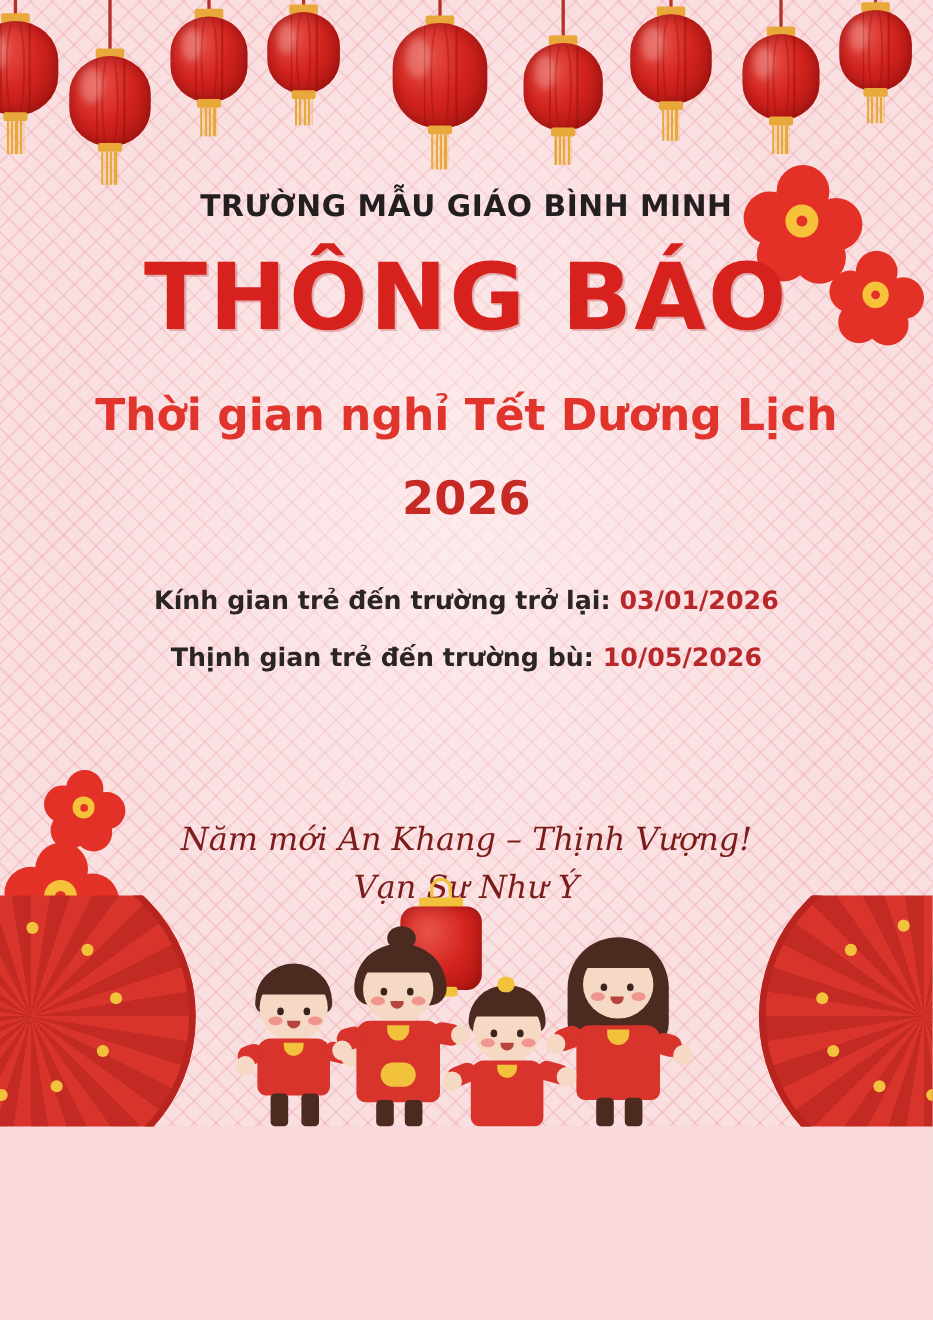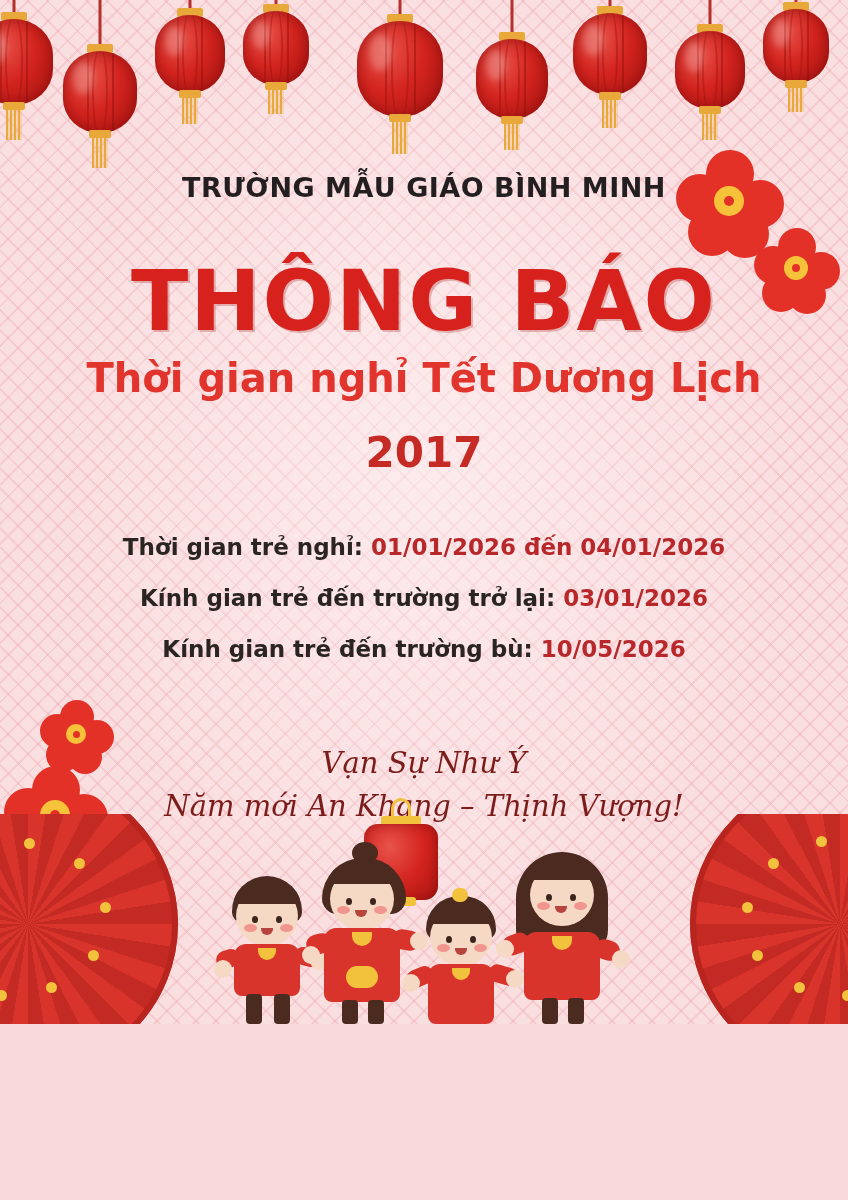--- a/index.html
+++ b/index.html
@@ -142,21 +142,21 @@
     position: absolute;
     top: 172px; left: 0; right: 0;
     font-family: "DejaVu Sans", sans-serif;
     font-weight: bold;
     font-size: 27px;
     letter-spacing: 0.5px;
     color: #231f20;
   }
   .headline {
     position: absolute;
-    top: 255px; left: 0; right: 0;
+    top: 224px; left: 0; right: 0;
     font-family: "DejaVu Sans", sans-serif;
     font-weight: bold;
     font-size: 84px;
     line-height: 92px;
     letter-spacing: 2px;
     color: #d7211d;
     text-shadow: 2px 2px 0 rgba(150,14,12,0.25);
   }
   .subline {
     position: absolute;
@@ -479,40 +479,36 @@
     <div class="petal" style="width:48px;height:48px;left:8px;top:54px;"></div>
     <div class="petal" style="width:48px;height:48px;left:0;top:22px;"></div>
     <div class="center" style="width:30px;height:30px;left:36px;top:34px;"></div>
     <div class="dot" style="width:10px;height:10px;left:46px;top:44px;"></div>
   </div>
 
   <div class="content">
     <div class="school-name">TRƯỜNG MẪU GIÁO BÌNH MINH</div>
     <div class="headline">THÔNG BÁO</div>
     <div class="subline">Thời gian nghỉ Tết Dương Lịch</div>
-    <div class="year">2017</div>
+    <div class="year">2026</div>
 
     <div class="info">
-      <div class="info-row">
-        <span>Thời gian trẻ nghỉ:</span>
-        <span class="val">01/01/2026 đến 04/01/2026</span>
-      </div>
       <div class="info-row">
         <span>Kính gian trẻ đến trường trở lại:</span>
         <span class="val">03/01/2026</span>
       </div>
       <div class="info-row">
-        <span>Kính gian trẻ đến trường bù:</span>
+        <span>Thịnh gian trẻ đến trường bù:</span>
         <span class="val">10/05/2026</span>
       </div>
     </div>
 
     <div class="wish">
+      <div>Năm mới An Khang – Thịnh Vượng!</div>
       <div>Vạn Sự Như Ý</div>
-      <div>Năm mới An Khang – Thịnh Vượng!</div>
     </div>
   </div>
 
   <div class="fan fan-left">
     <div class="disc" style="left:-70px;top:-40px;"></div>
     <div class="rim" style="left:-70px;top:-40px;"></div>
     <div class="dots" style="left:-70px;top:-40px;">
       <i style="left:146px;top:64px;"></i>
       <i style="left:196px;top:84px;"></i>
       <i style="left:222px;top:128px;"></i>

